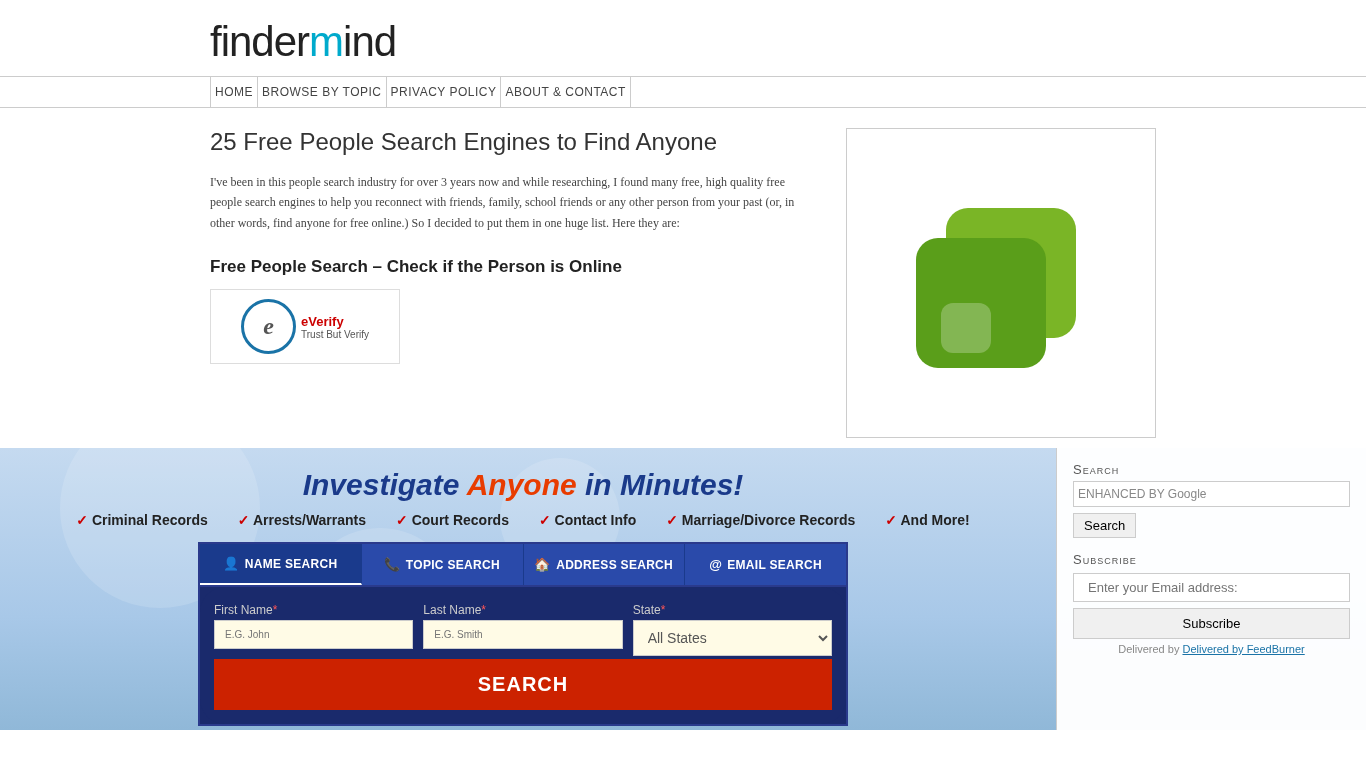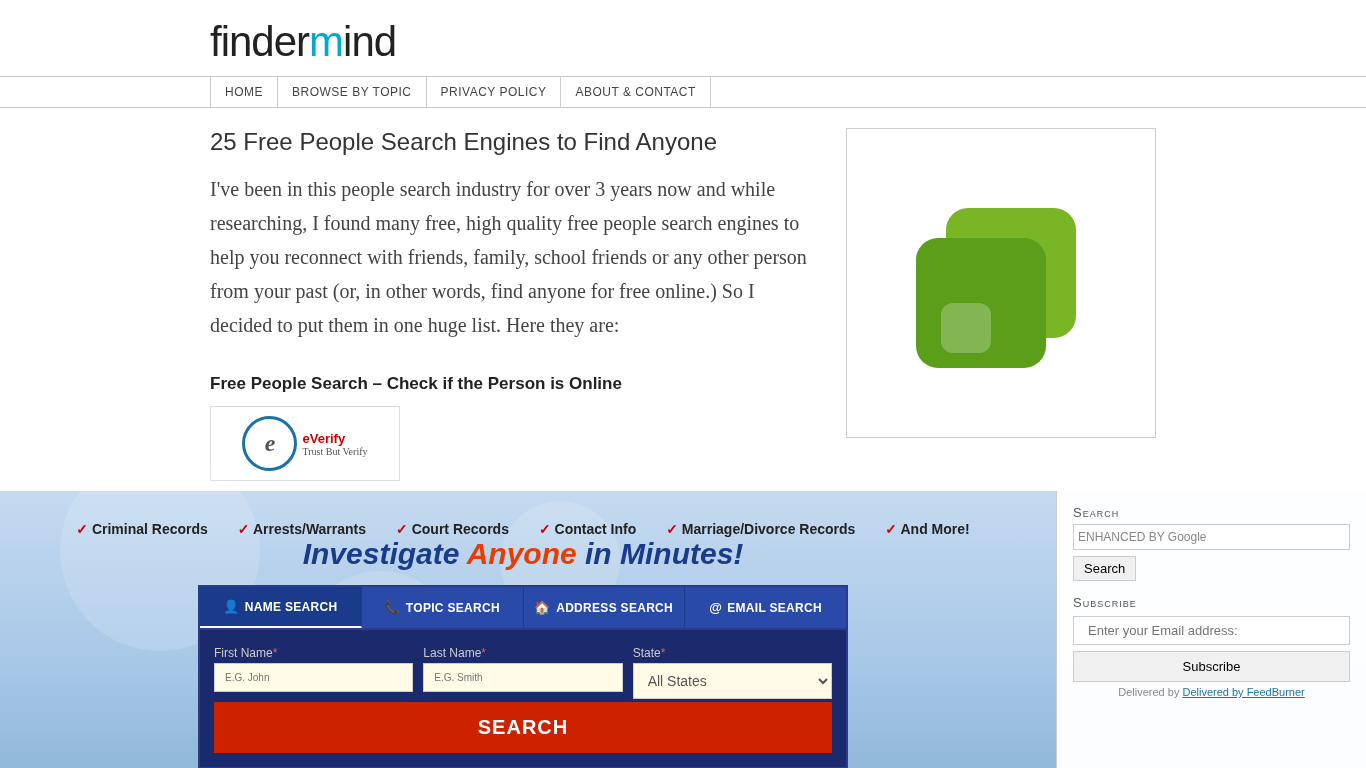--- a/index.html
+++ b/index.html
@@ -6,52 +6,52 @@
     body { font-family: Georgia, serif; background: #fff; font-size: 15px; color: #333; }
 
     
     #header { padding: 18px 30px 10px 210px; }
     #logo { font-size: 42px; font-weight: 300; color: #222; letter-spacing: -1px; font-family: Arial, sans-serif; }
     #logo span.m { color: #00aacc; }
 
     
     #nav { border-top: 1px solid #ccc; border-bottom: 1px solid #ccc; padding: 0 210px; display: flex; }
     #nav a {
-      display: inline-block; padding: 8px 14px; font-size: 12px; font-family: Arial, sans-serif;
+      display: inline-block; padding: 8px 4px; font-size: 12px; font-family: Arial, sans-serif;
       color: #444; text-decoration: none; border-right: 1px solid #ccc; letter-spacing: 0.5px;
     }
     #nav a:first-child { border-left: 1px solid #ccc; }
 
     
     #main-wrap { display: flex; padding: 20px 210px 0 210px; gap: 30px; }
     #content { flex: 1; min-width: 0; }
     #sidebar { width: 310px; flex-shrink: 0; }
 
     
     #article-title { font-size: 24px; font-weight: normal; color: #333; margin-bottom: 16px; font-family: Arial, sans-serif; }
-    #article-body { font-size: 20px; line-height: 1.7; color: #444; margin-bottom: 32px; }
+    #article-body { font-size: 12px; line-height: 1.7; color: #444; margin-bottom: 24px; }
     #section-title { font-size: 17px; font-weight: bold; color: #222; margin-bottom: 12px; font-family: Arial, sans-serif; }
     #list-item { font-size: 14px; color: #444; margin-bottom: 10px; }
     #list-item a { color: #1a73a7; text-decoration: underline; }
 
     
     #everify-img {
       width: 190px; height: 75px; border: 1px solid #ddd; display: flex; align-items: center;
       justify-content: center; margin-top: 10px; background: #fff; padding: 5px;
     }
     .everify-inner { display: flex; align-items: center; gap: 5px; }
     .everify-circle {
       width: 55px; height: 55px; border-radius: 50%; border: 3px solid #1a73a7;
       display: flex; align-items: center; justify-content: center; font-size: 22px;
       font-style: italic; color: #1a73a7; font-family: Georgia, serif; font-weight: bold;
       background: #fff; position: relative;
     }
     .everify-e { color: #555; font-size: 24px; font-style: italic; font-family: Georgia; }
     .everify-text { font-size: 13px; color: #c00; font-weight: bold; font-family: Arial; }
-    .everify-sub { font-size: 10px; color: #555; font-family: Liberation Serif, serif; }
+    .everify-sub { font-size: 10px; color: #555; font-family: Liberation Sans, sans-serif; }
 
     
     #sidebar-box { border: 1px solid #ccc; background: #fff; min-height: 310px; display: flex; align-items: center; justify-content: center; }
     .green-logo { position: relative; width: 210px; height: 210px; }
     .gl-back {
       position: absolute; top: 30px; left: 50px; width: 130px; height: 130px;
       background: #7ab526; border-radius: 22px; transform: rotate(0deg);
     }
     .gl-front {
       position: absolute; top: 60px; left: 20px; width: 130px; height: 130px;
@@ -172,30 +172,30 @@
   </div>
 </div>
 
 <div id="banner-and-search" style="position:relative; margin-top:10px;">
 
   <div class="bg-circle" style="width:200px;height:200px;top:-40px;left:60px;"></div>
   <div class="bg-circle" style="width:160px;height:160px;top:80px;left:300px;"></div>
   <div class="bg-circle" style="width:120px;height:120px;top:10px;left:500px;"></div>
 
   <div id="banner-content" style="position:relative;z-index:2;text-align:center;padding:20px 340px 0 20px;">
+    <div id="banner-title">
+      <span>Investigate </span><span class="highlight">Anyone</span><span> in Minutes!</span>
+    </div>
     <div id="banner-checks">
       <span class="check-item">Criminal Records</span>
       <span class="check-item">Arrests/Warrants</span>
       <span class="check-item">Court Records</span>
       <span class="check-item">Contact Info</span>
       <span class="check-item">Marriage/Divorce Records</span>
       <span class="check-item">And More!</span>
-    </div>
-    <div id="banner-title">
-      <span>Investigate </span><span class="highlight">Anyone</span><span> in Minutes!</span>
     </div>
 
     
     <div id="people-search-widget" style="margin-top:14px;max-width:650px;display:inline-block;text-align:left;width:100%;">
       <div id="ps-tabs">
         <div class="ps-tab active">
           <span class="tab-icon">👤</span>
           <span>NAME SEARCH</span>
         </div>
         <div class="ps-tab">

